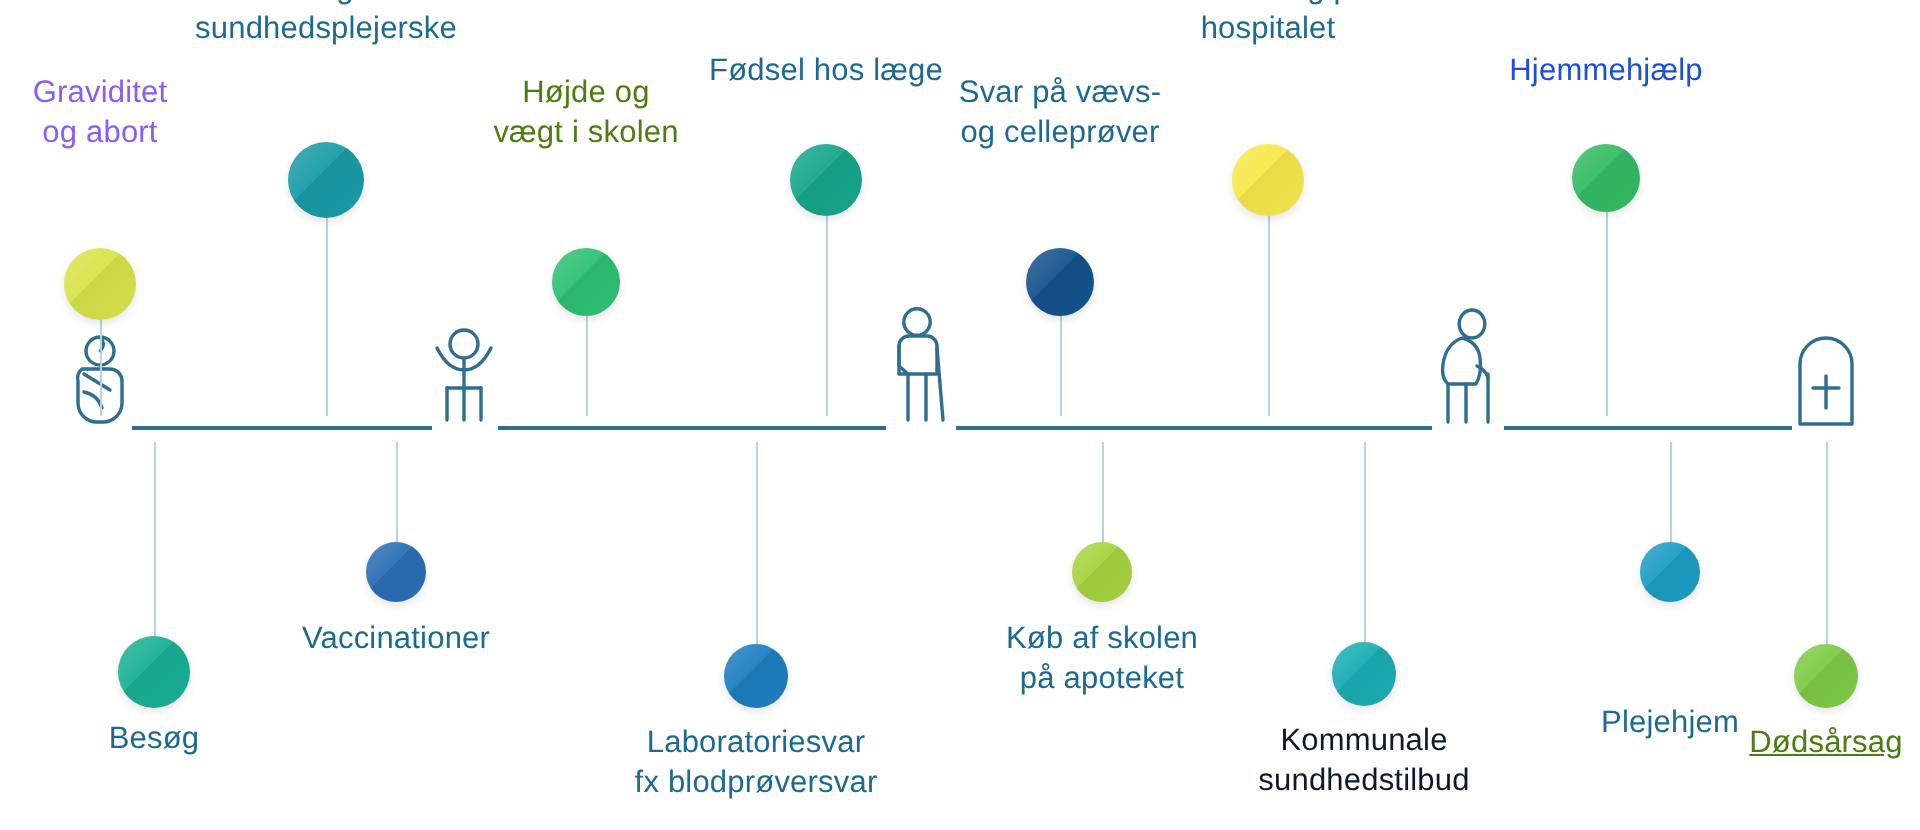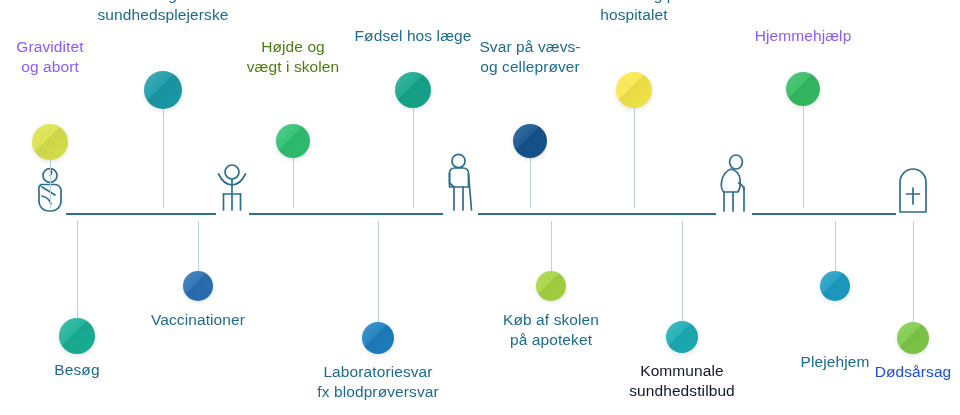--- a/index.html
+++ b/index.html
@@ -165,21 +165,21 @@
       </div>
       <div class="marker" style="left: 634px; top: 0px;">
         <div class="stem" style="top: 108px; height: 100px; background: rgb(185, 211, 222);"></div>
         <div class="dot" style="width: 36px; height: 36px; left: -18px; top: 72px; background: rgb(246, 232, 74);"></div>
         <div class="label" style="color: rgb(29, 106, 144); top: -15px;">Behandling på
 hospitalet</div>
       </div>
       <div class="marker" style="left: 803px; top: 0px;">
         <div class="stem" style="top: 106px; height: 102px; background: rgb(185, 211, 222);"></div>
         <div class="dot" style="width: 34px; height: 34px; left: -17px; top: 72px; background: rgb(52, 188, 99);"></div>
-        <div class="label" style="color: #8b5cf6; top: 25.5px;">Hjemmehjælp</div>
+        <div class="label" style="color: #1d4ed8; top: 25.5px;">Hjemmehjælp</div>
       </div>
     </div>
   <div id="below-group">
       <div class="marker" style="left: 77px; top: 0px;">
         <div class="stem" style="top: 221px; height: 97px; background: rgb(185, 211, 222);"></div>
         <div class="dot" style="width: 36px; height: 36px; left: -18px; top: 318px; background: rgb(25, 177, 150);"></div>
         <div class="label" style="color: rgb(29, 106, 144); top: 360px;">Besøg</div>
       </div>
       <div class="marker" style="left: 198px; top: 0px;">
         <div class="stem" style="top: 221px; height: 50px; background: rgb(185, 211, 222);"></div>
@@ -205,17 +205,17 @@
 sundhedstilbud</div>
       </div>
       <div class="marker" style="left: 835px; top: 0px;">
         <div class="stem" style="top: 221px; height: 50px; background: rgb(185, 211, 222);"></div>
         <div class="dot" style="width: 30px; height: 30px; left: -15px; top: 271px; background: rgb(29, 157, 196);"></div>
         <div class="label" style="color: rgb(29, 106, 144); top: 310px; margin-top: 42px;">Plejehjem</div>
       </div>
       <div class="marker" style="left: 913px; top: 0px;">
         <div class="stem" style="top: 221px; height: 101px; background: rgb(185, 211, 222);"></div>
         <div class="dot" style="width: 32px; height: 32px; left: -16px; top: 322px; background: rgb(126, 203, 72);"></div>
-        <div class="label" style="color: #1d4ed8; top: 362px;">Dødsårsag</div>
+        <div class="label" style="color: #4d7c0f; top: 362px; text-decoration: underline;">Dødsårsag</div>
       </div>
     </div>
 
 </div>
 
 </body></html>

